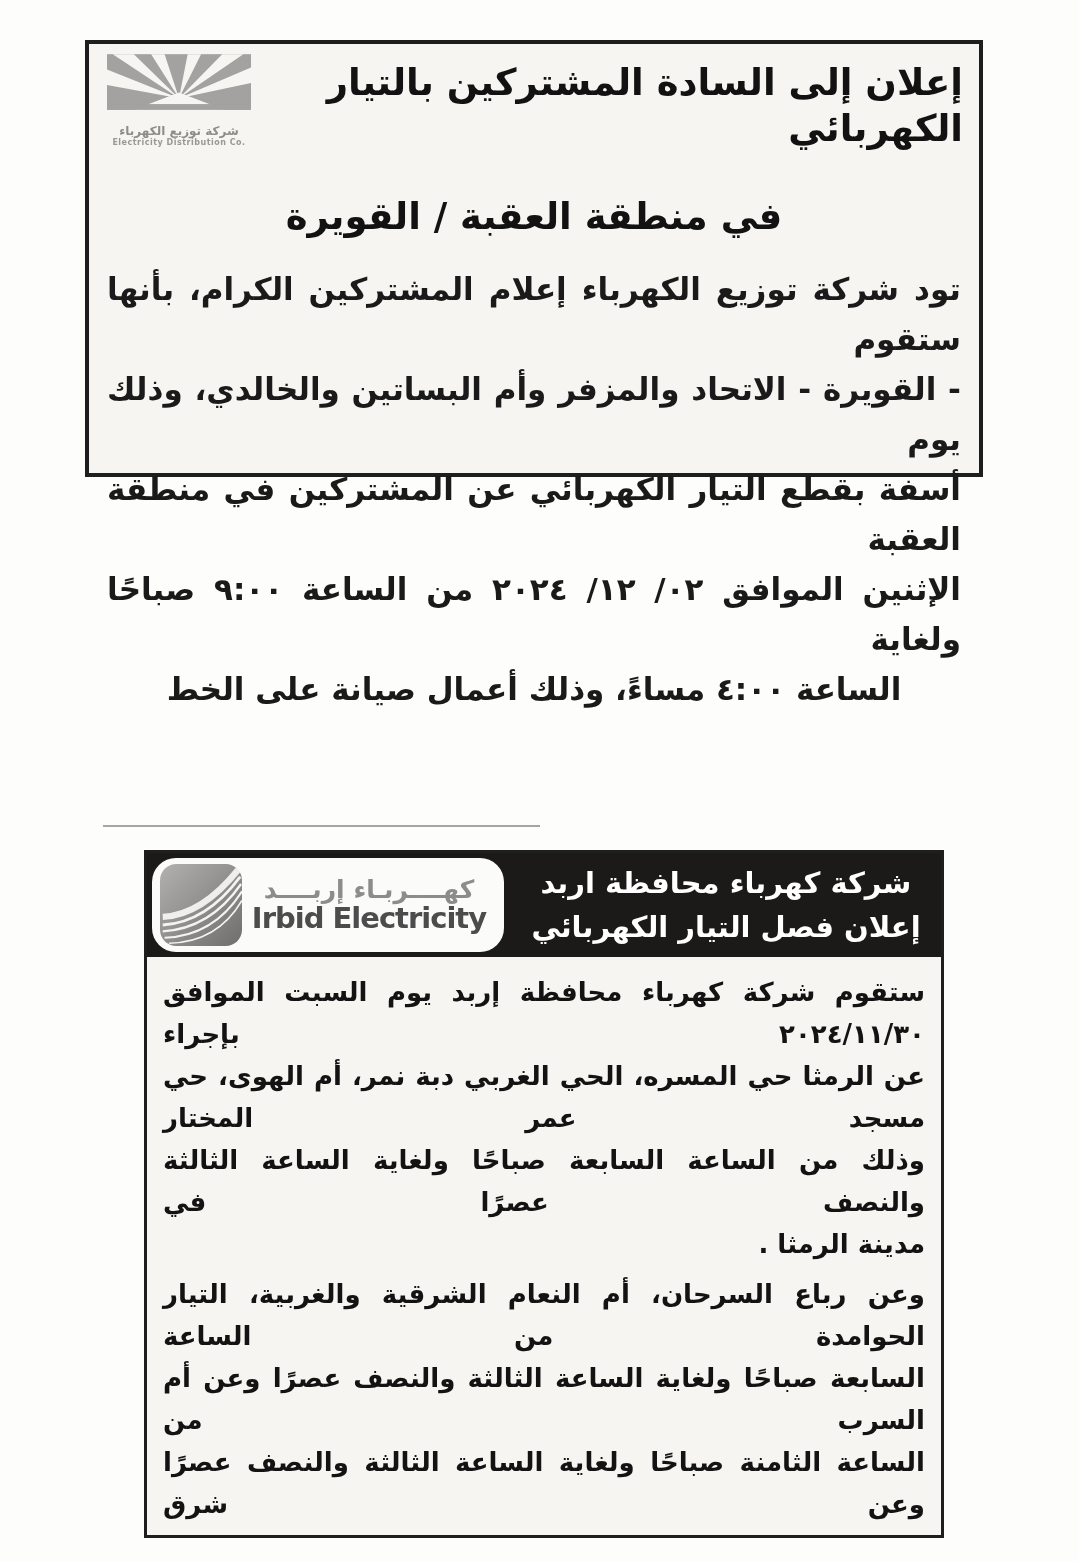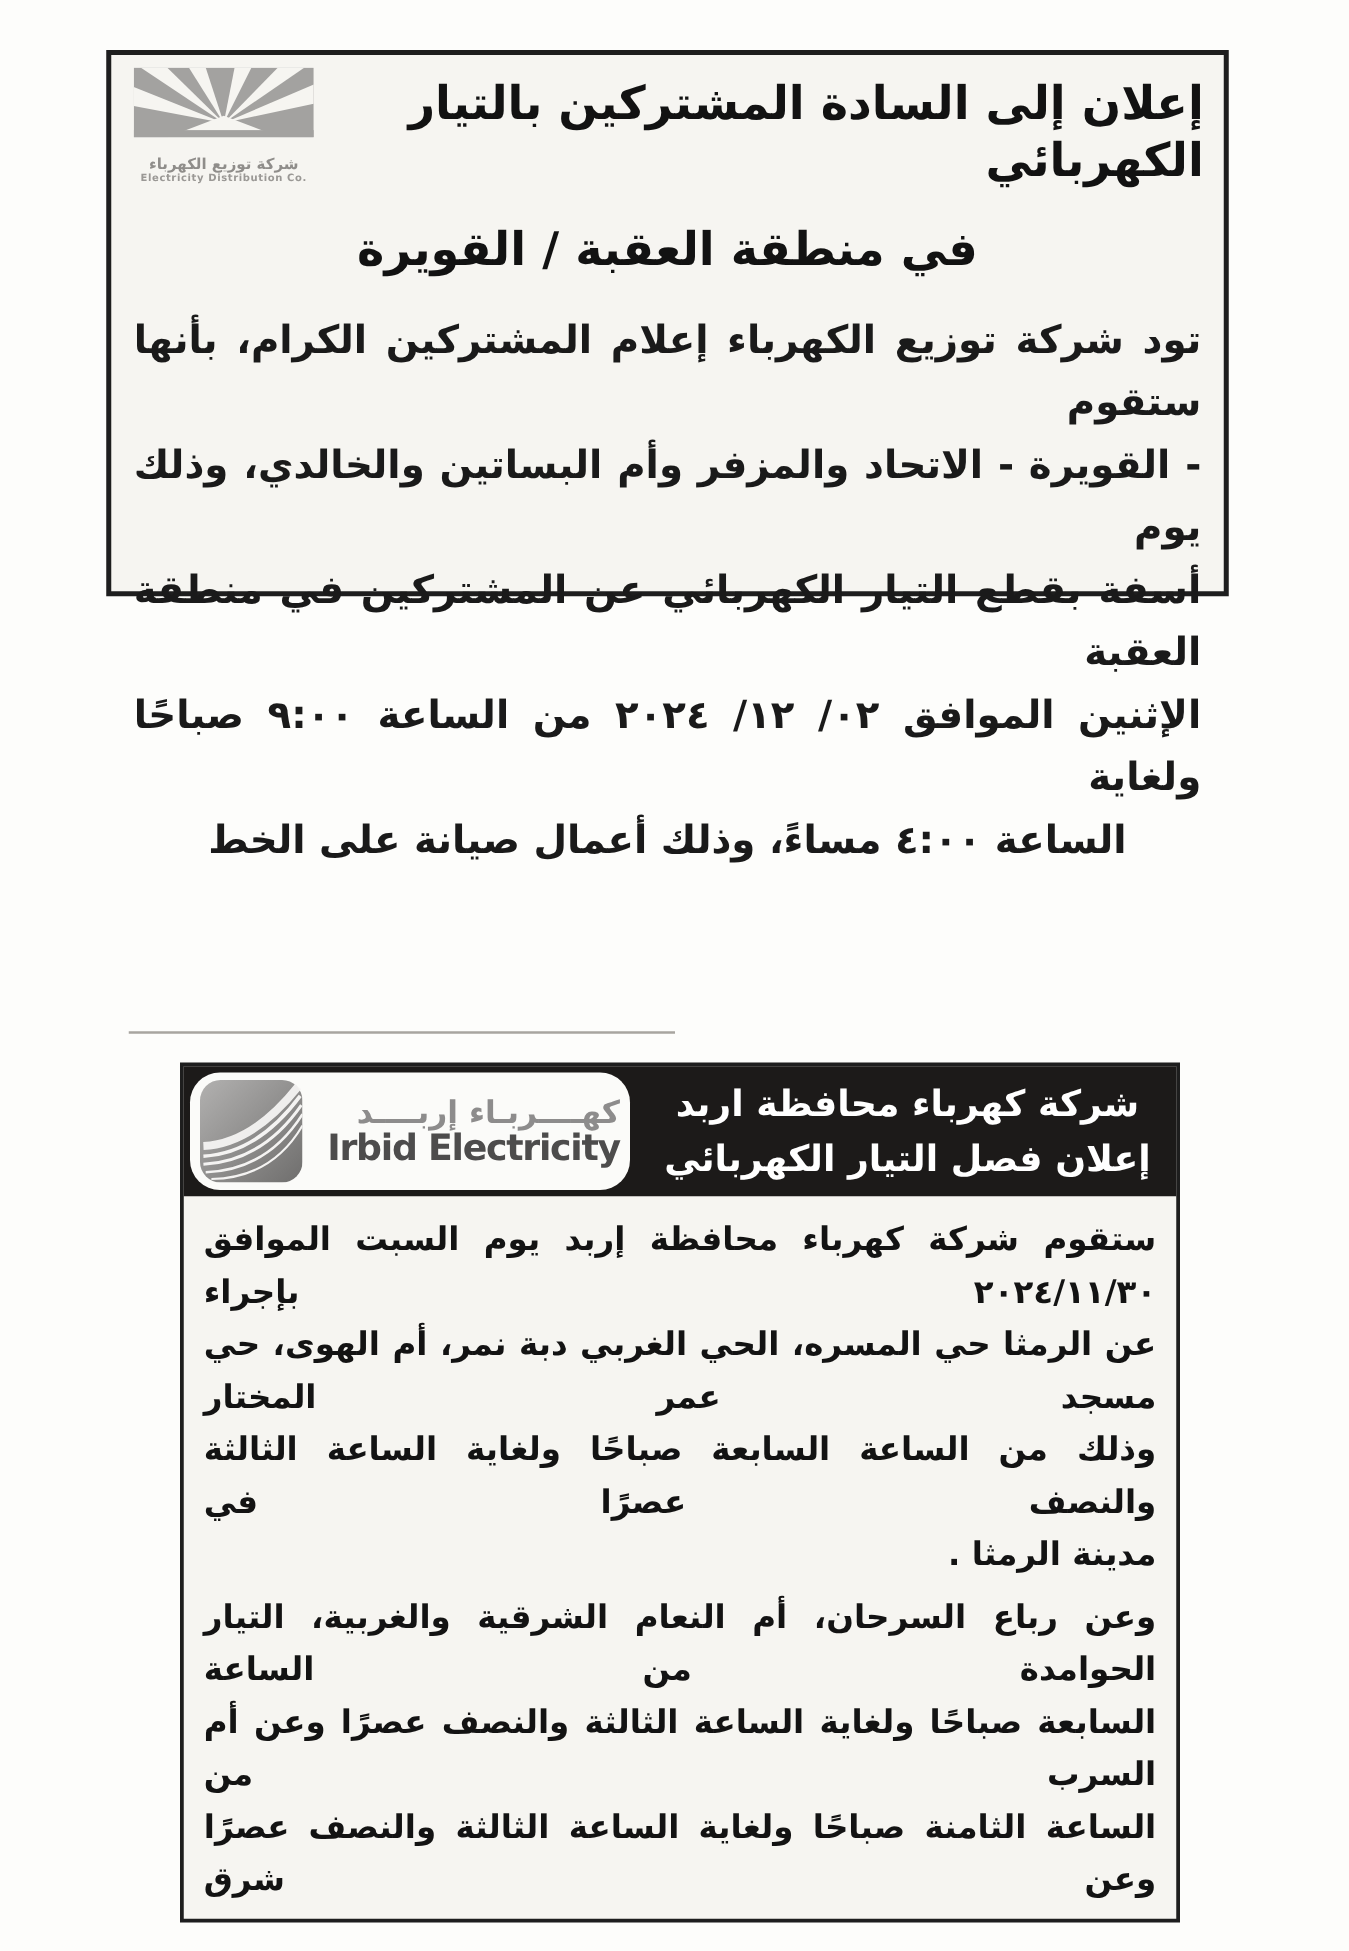--- a/index.html
+++ b/index.html
@@ -18,41 +18,41 @@
   }
   .edco-logo{position:absolute;left:14px;top:10px;width:152px;direction:ltr;text-align:center;}
   .edco-logo svg{display:block;width:144px;height:56px;margin:0 auto;}
   .edco-logo .lg-ar{font-size:12px;font-weight:700;color:#8f8d8a;filter:blur(.5px);margin-top:14px;}
   .edco-logo .lg-en{font-size:8px;font-weight:700;color:#9a9895;filter:blur(.5px);letter-spacing:.5px;}
   .edco-title1{
     padding:16px 16px 0 114px;font-size:37px;font-weight:700;
     text-align:right;line-height:46px;color:#121212;
   }
   .edco-title2{
-    margin-top:26px;text-align:center;font-size:37px;font-weight:700;color:#121212;
+    margin-top:43px;text-align:center;font-size:37px;font-weight:700;color:#121212;
   }
   .edco-body{margin-top:26px;padding:0 18px;font-size:31px;font-weight:700;line-height:50px;color:#1a1a1a;}
   .jline{text-align:justify;text-align-last:justify;}
   .cline{text-align:center;}
   .rline{text-align:right;}
   
   .sep-line{position:absolute;left:103px;top:825px;width:437px;height:2px;background:#a8a5a0;}
   
   .irbid-box{
     position:absolute;left:144px;top:850px;width:800px;
     box-sizing:border-box;border:3px solid #1e1e1e;background:#f6f5f1;direction:rtl;
   }
   .irbid-header{position:relative;height:104px;background:#1c1a19;}
   .irbid-logo-panel{
     position:absolute;left:5px;top:5px;height:94px;width:352px;
     background:#fbfbf9;border-radius:24px;display:flex;align-items:center;
     padding:0 8px;box-sizing:border-box;direction:ltr;
   }
   .irbid-logo-panel svg{width:82px;height:82px;flex:0 0 auto;}
-  .irbid-logo-text{flex:1;text-align:right;line-height:1.05;}
+  .irbid-logo-text{flex:1;text-align:center;line-height:1.05;}
   .irbid-logo-text .ar{font-size:25px;font-weight:700;color:#8d8c8c;}
   .irbid-logo-text .en{font-size:29px;font-weight:700;color:#4d4c4c;letter-spacing:-1px;}
   .irbid-header-text{
     position:absolute;right:0;top:0;width:430px;height:100%;
     display:flex;flex-direction:column;justify-content:center;align-items:center;
     color:#ffffff;font-size:29px;font-weight:700;line-height:44px;text-align:center;
   }
   .irbid-body{padding:14px 16px 10px;font-size:26px;font-weight:700;line-height:42px;color:#131313;}
   .para2{margin-top:8px;}
 </style>

